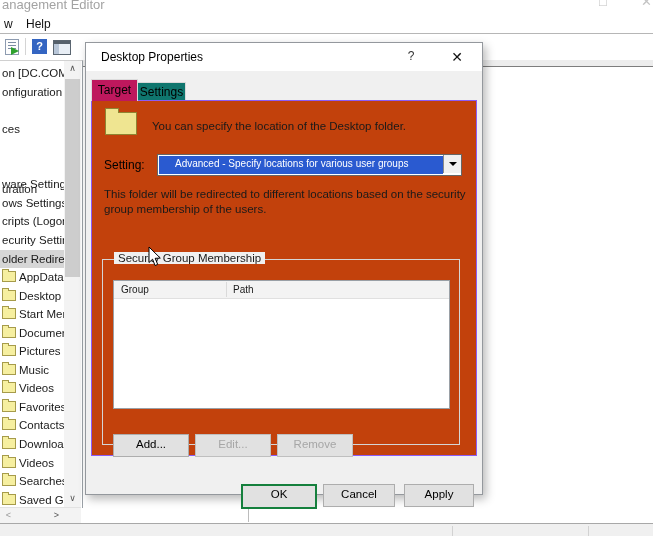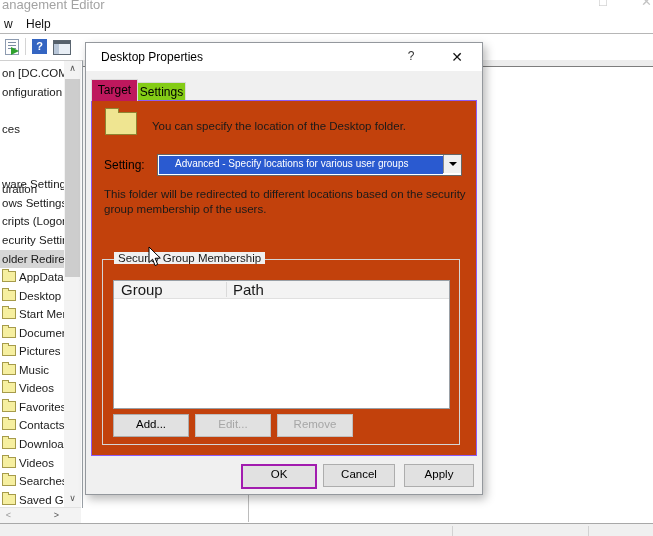--- a/index.html
+++ b/index.html
@@ -49,45 +49,45 @@
 
   
   .dialog{left:85px;top:42px;width:396px;height:451px;background:#f0f0f0;border:1px solid #94989d;
           box-shadow:3px 4px 9px rgba(0,0,0,0.28);}
   .dlg-titlebar{position:absolute;left:0;top:0;width:100%;height:28px;background:#fff;}
   .dlg-title{position:absolute;left:15px;top:7px;font-size:12px;color:#000;}
   .dlg-help{position:absolute;left:317px;top:6px;width:16px;height:16px;text-align:center;color:#333;font-size:12px;}
   .dlg-close{position:absolute;left:360px;top:4px;width:22px;height:20px;text-align:center;color:#111;font-size:14px;line-height:20px;}
   .tab{position:absolute;text-align:center;font-size:12px;}
   .tab-active{left:5px;top:36px;width:45px;height:21px;line-height:21px;background:#be185d;border:1px solid #dcdcdc;border-bottom:none;z-index:2;}
-  .tab-inactive{left:51px;top:39px;width:47px;height:18px;line-height:18px;background:#84cc16;border:1px solid #d9d9d9;border-bottom:none;}
+  .tab-inactive{left:51px;top:39px;width:47px;height:18px;line-height:18px;background:#0f766e;border:1px solid #d9d9d9;border-bottom:none;}
   .tab-page{position:absolute;left:5px;top:57px;width:384px;height:354px;border:1px solid #8b5cf6;background:#c2410c;}
 
   .big-folder{position:absolute;left:13px;top:11px;width:30px;height:21px;background:#efe591;border:1px solid #8f8432;}
   .big-folder:before{content:"";position:absolute;left:-1px;top:-5px;width:12px;height:4px;background:#efe591;border:1px solid #8f8432;border-bottom:none;}
   .intro-text{position:absolute;left:60px;top:19px;width:312px;font-size:11.5px;color:#1a1a1a;}
   .setting-label{position:absolute;left:12px;top:57px;font-size:12px;}
   .combo{position:absolute;left:65px;top:53px;width:303px;height:20px;border:1px solid #666;background:#fff;}
   .combo-sel{position:absolute;left:1px;top:1px;right:18px;bottom:1px;background:var(--selection-blue,#2a5ad0);
              color:#fff;font-size:10px;line-height:16px;padding-left:16px;white-space:nowrap;overflow:hidden;}
   .combo-btn{position:absolute;right:0;top:0;width:17px;height:18px;background:#f0f0f0;border-left:1px solid #8a8a8a;}
   .combo-arrow{position:absolute;left:5px;top:7px;width:0;height:0;border-left:4px solid transparent;border-right:4px solid transparent;border-top:4px solid #000;}
   .desc-text{position:absolute;left:12px;top:86px;width:366px;font-size:11.5px;line-height:15px;color:#1a1a1a;}
 
   .groupbox{position:absolute;left:10px;top:158px;width:356px;height:184px;border:1px solid #d5d5d5;}
   .groupbox-title{position:absolute;left:11px;top:-8px;background:#f0f0f0;padding:0 4px;font-size:11.5px;color:#1a1a1a;}
   .sg-table{position:absolute;left:10px;top:20px;width:335px;height:127px;border:1px solid #9aa0a6;background:#fff;}
   .sg-head{position:absolute;left:0;top:0;width:100%;height:17px;background:#f3f3f3;border-bottom:1px solid #e0e0e0;}
-  .sg-col{position:absolute;top:0;height:17px;line-height:17px;font-size:15px;color:#1a1a1a;padding-left:7px;}
+  .sg-col{position:absolute;top:0;height:17px;line-height:17px;font-size:10px;color:#1a1a1a;padding-left:7px;}
   .sg-col-sep{position:absolute;left:112px;top:1px;width:0;height:15px;border-left:1px solid #dadada;}
 
   .btn{position:absolute;height:21px;background:#e1e1e1;border:1px solid #adadad;font-size:11.5px;
-       text-align:center;line-height:19px;color:#000;}
+       text-align:center;line-height:19px;color:#000;margin-top:20px;}
   .btn.disabled{color:#a6a6a6;border-color:#bfbfbf;}
-  .btn-ok{border:2px solid #a21caf;line-height:17px;}
+  .btn-ok{border:2px solid #15803d;line-height:17px;}
 
   .cursor-svg{left:148px;top:246px;z-index:50;}
 </style>
 </head>
 <body>
 
 <div id="screen">
 
   <div class="abs title-fragment">anagement Editor</div>
   <div class="abs win-btn" style="left:599px;">□</div>

